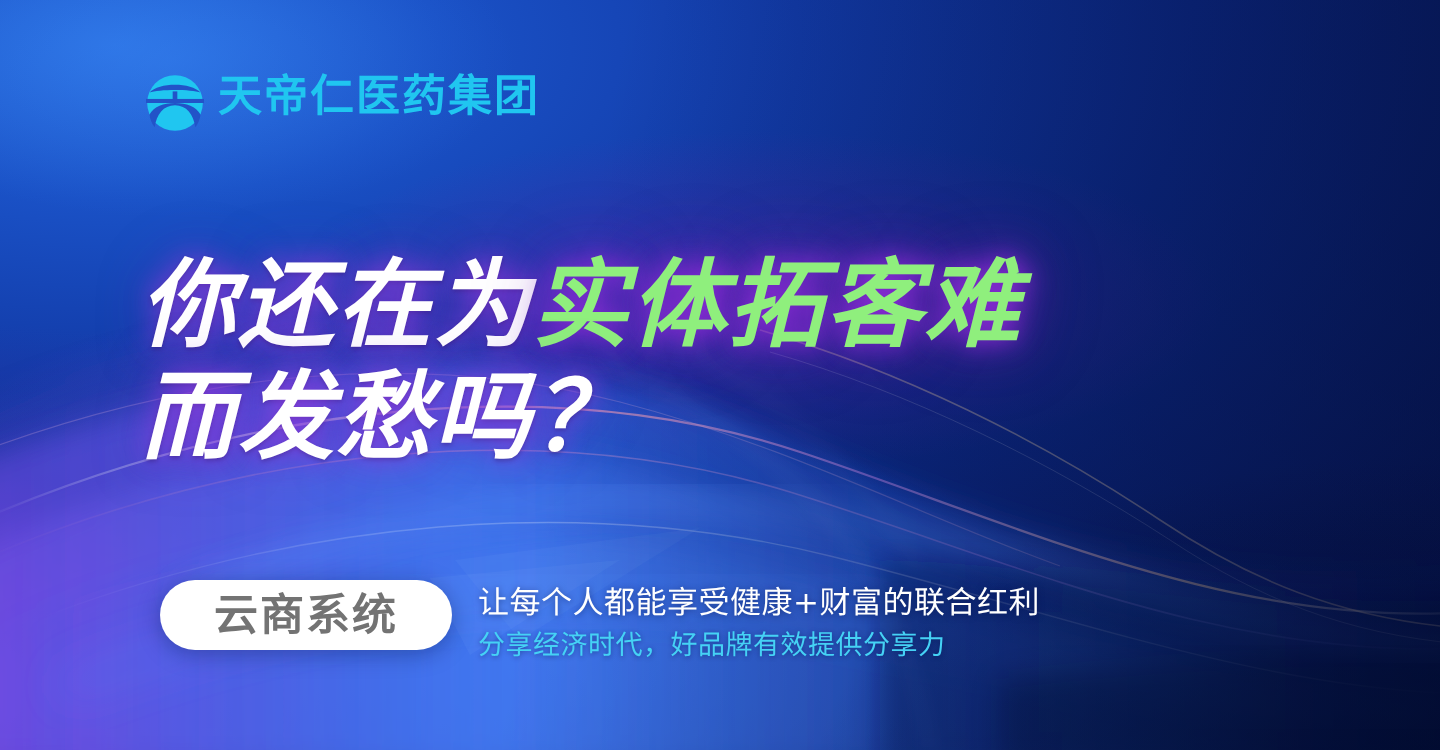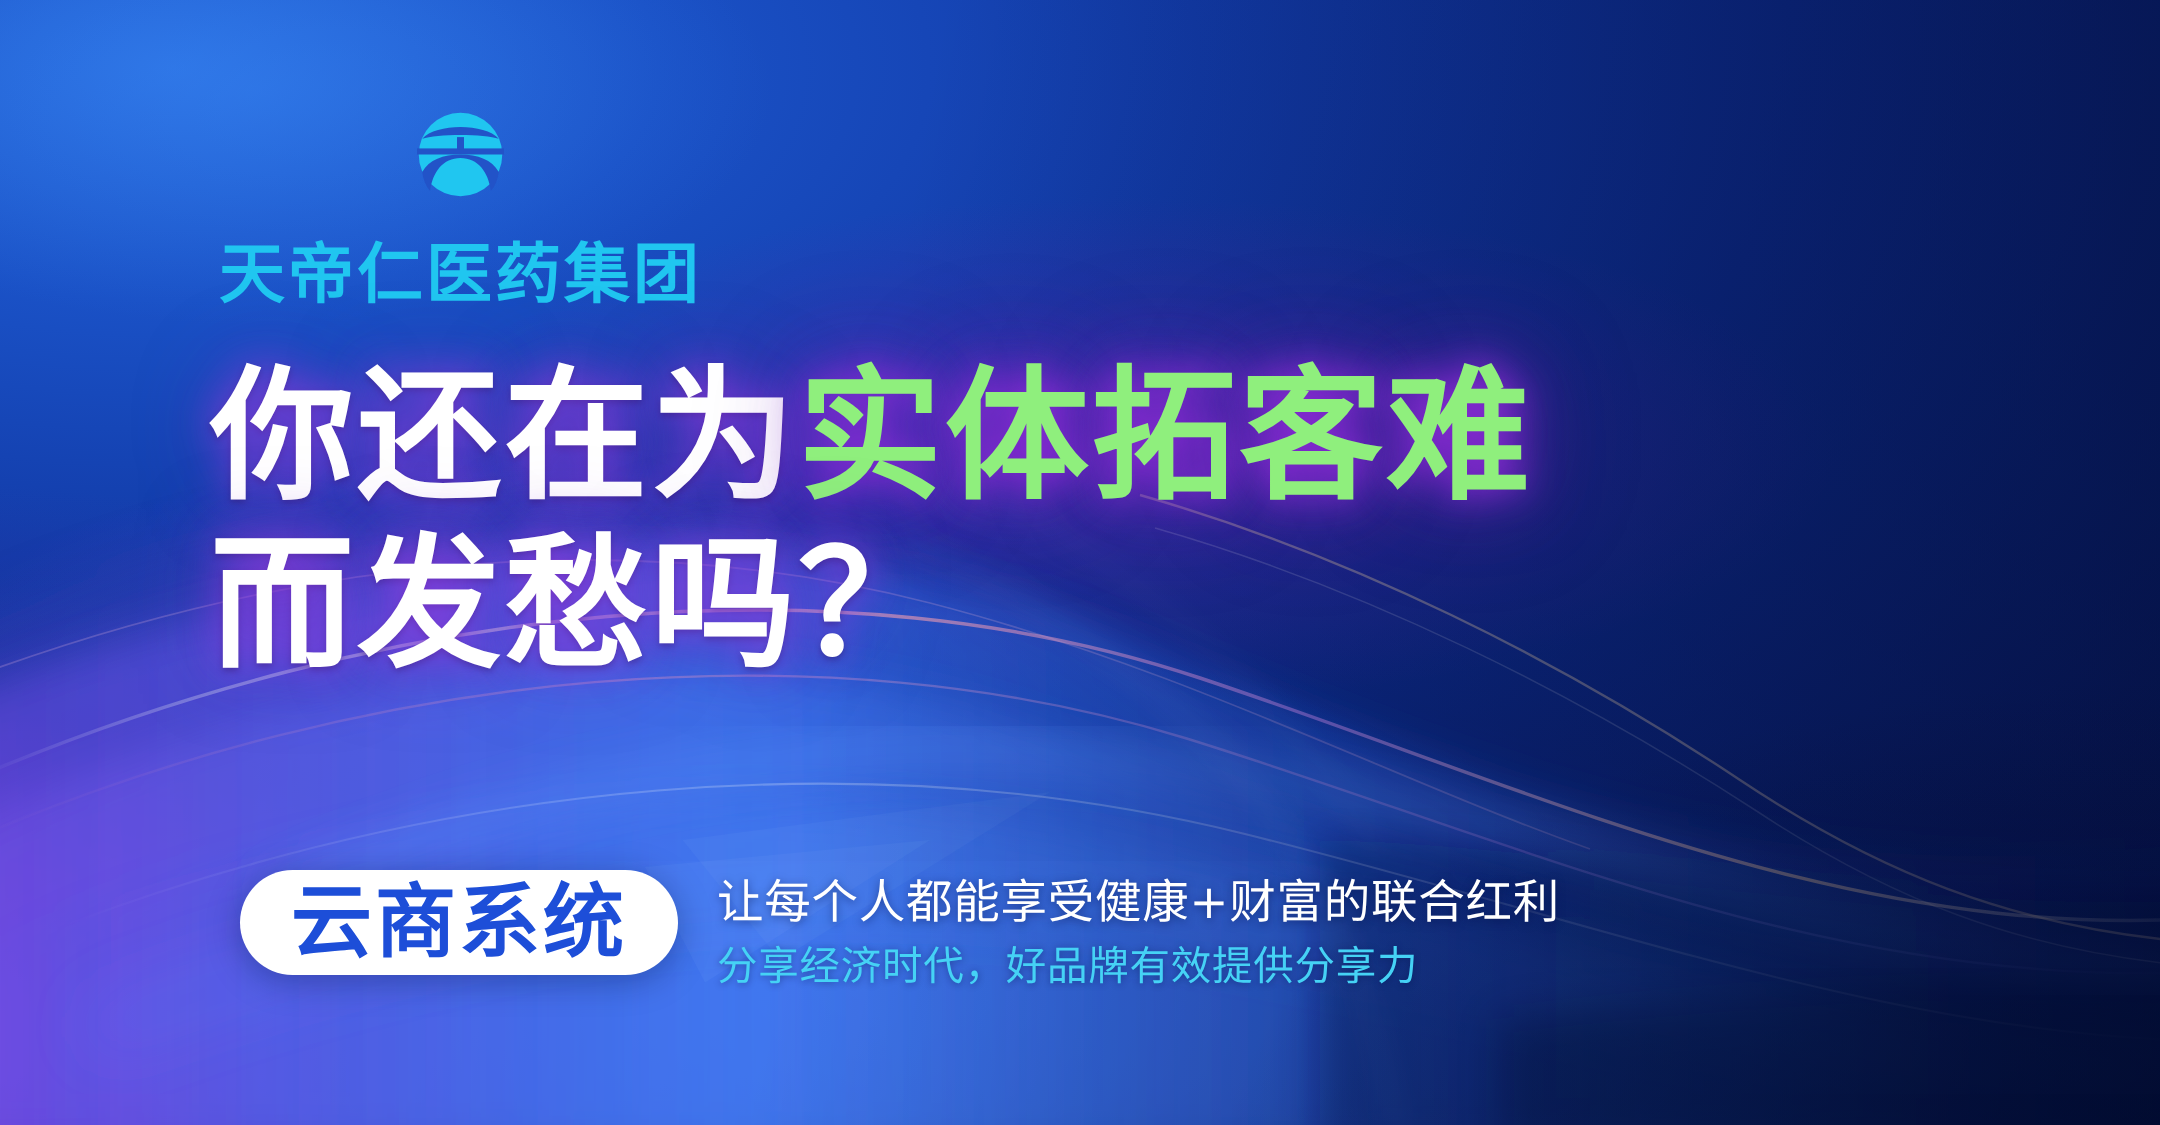--- a/index.html
+++ b/index.html
@@ -51,41 +51,41 @@
   }
 
   .bg-svg { position: absolute; inset: 0; width: 1440px; height: 750px; pointer-events: none; }
 
   
   .logo-row {
     position: absolute;
     left: 146px;
     top: 74px;
     display: flex;
-    align-items: center;
-    gap: 30px;
-    flex-direction: column;
+    align-items: flex-start;
+    gap: 14px;
   }
   .logo-mark { width: 58px; height: 58px; display: block; flex: 0 0 auto; }
   .logo-text {
     font-size: 44px;
     font-weight: 700;
     color: #20c6f0;
     letter-spacing: 2px;
     line-height: 1;
     white-space: nowrap;
     font-family: "DejaVu Sans", "Liberation Sans", sans-serif;
   }
 
   
   .headline {
     position: absolute;
     left: 140px;
-    top: 238px;
+    top: 252px;
     width: 1000px;
+    font-style: italic;
   }
   .hl-line {
     font-size: 96px;
     font-weight: 700;
     line-height: 1.12;
     letter-spacing: 2px;
     white-space: nowrap;
     font-family: "DejaVu Sans", "Liberation Sans", sans-serif;
   }
   .hl-white {
@@ -112,23 +112,23 @@
     width: 292px;
     height: 70px;
     background: #ffffff;
     border-radius: 36px;
     display: flex;
     align-items: center;
     justify-content: center;
     box-shadow: 0 4px 22px rgba(6,16,70,0.35);
   }
   .pill-text {
-    font-size: 54px;
+    font-size: 44px;
     font-weight: 700;
-    color: #1d4ed8;
+    color: #737373;
     letter-spacing: 2px;
     line-height: 1;
     white-space: nowrap;
     font-family: "DejaVu Sans", "Liberation Sans", sans-serif;
   }
 
   .tagline-block {
     position: absolute;
     left: 478px;
     top: 584px;

